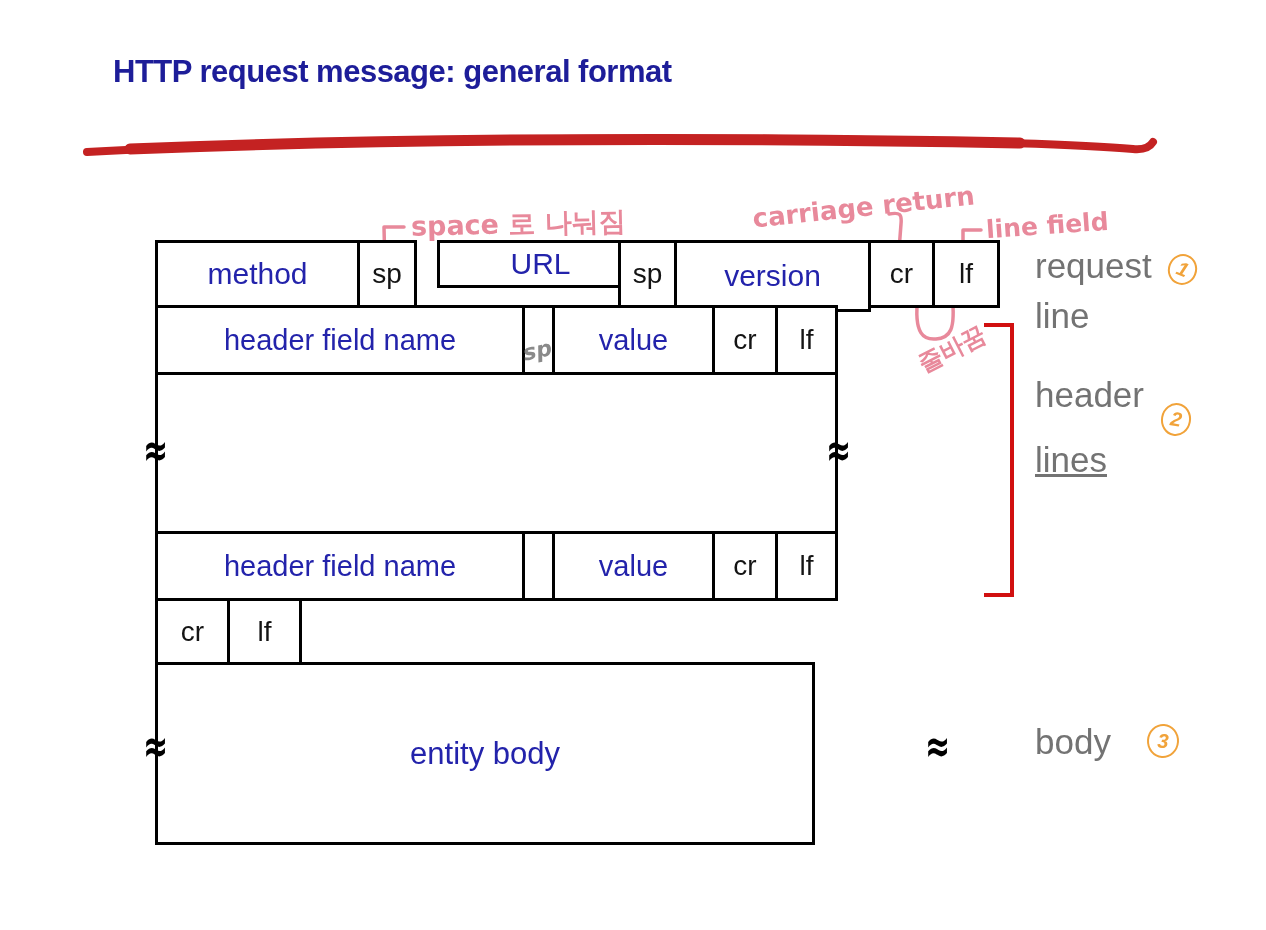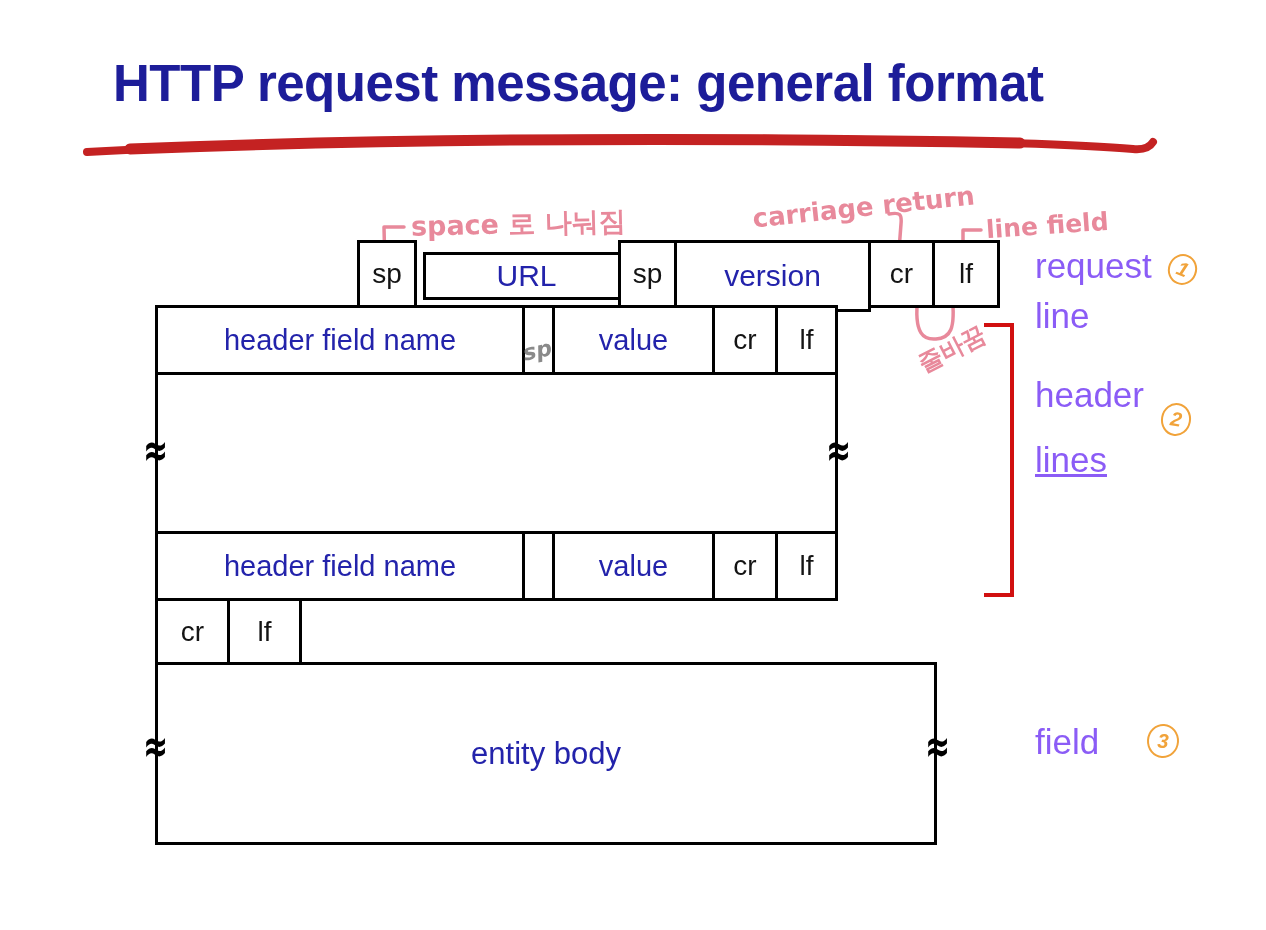--- a/index.html
+++ b/index.html
@@ -1,27 +1,27 @@
 <!DOCTYPE html>
 <html><head>
 <meta charset="utf-8">
 <style>
   html,body{margin:0;padding:0;background:#fff;}
   .slide{position:relative;width:1266px;height:930px;background:#ffffff;overflow:hidden;
          font-family:"Liberation Sans",sans-serif;}
-  .title{position:absolute;left:113px;top:54px;font-size:51px;font-weight:600;
+  .title{position:absolute;left:113px;top:54px;font-size:31px;font-weight:600;
          color:#1d1d99;letter-spacing:-0.5px;white-space:nowrap;}
   .cell{position:absolute;border:3px solid #000;background:#fff;box-sizing:border-box;
         display:flex;align-items:center;justify-content:center;white-space:nowrap;}
   .blue{color:#2323ab;font-size:30px;}
   .dark{color:#141414;font-size:28px;}
   .bigbox{position:absolute;border:3px solid #000;background:#fff;box-sizing:border-box;}
   .break{position:absolute;font-weight:bold;font-size:30px;color:#000;line-height:36px;
          transform:scaleY(1.55);font-family:"DejaVu Sans",sans-serif;}
-  .redlabel{position:absolute;color:#8b5cf6;font-size:35px;font-weight:500;white-space:nowrap;}
+  .redlabel{position:absolute;color:#737373;font-size:35px;font-weight:500;white-space:nowrap;}
   .bracket{position:absolute;background:#d11010;}
   .onum{position:absolute;border:2.5px solid #f1a33a;color:#f1a33a;border-radius:50%;
         display:flex;align-items:center;justify-content:center;font-size:20px;font-weight:bold;
         box-sizing:border-box;font-style:italic;}
   .pinktext{position:absolute;color:#e8899b;font-weight:bold;white-space:nowrap;
         font-family:"DejaVu Sans",sans-serif;}
   .graytext{position:absolute;color:#8a8a8a;font-weight:bold;white-space:nowrap;
         font-family:"DejaVu Sans",sans-serif;}
   svg.overlay{position:absolute;left:0;top:0;pointer-events:none;}
 </style>
@@ -38,24 +38,27 @@
       <path d="M 130 149 C 380 139 700 137 1020 143" stroke="#c42222" stroke-width="11" fill="none" stroke-linecap="round"></path>
     </g>
     <g stroke="#e8899b" stroke-width="3.5" fill="none" stroke-linecap="round" stroke-linejoin="round">
       <path d="M 404 227 L 384 227 L 385 270"></path>
       <path d="M 889 214 C 900 212 902 214 901 224 L 899 250 C 898 263 888 263 883 257"></path>
       <path d="M 981 230 L 963 230 L 963 252"></path>
       <path d="M 918 296 C 913 336 925 340 936 339 C 950 338 956 330 952 295"></path>
     </g>
   </svg>
 
+  <div class="cell blue" style="left:155px;top:240px;width:205px;height:68px;">
+      <span>method</span>
+    </div>
   <div class="cell dark" style="left:357px;top:240px;width:60px;height:68px;">
       <span>sp</span>
     </div>
-  <div class="cell blue" style="left:423px;top:240px;width:207px;height:48px;margin-top:12px;">
+  <div class="cell blue" style="left:437px;top:240px;width:207px;height:48px;">
       <span>URL</span>
     </div>
   <div class="cell dark" style="left:618px;top:240px;width:59px;height:68px;">
       <span>sp</span>
     </div>
   <div class="cell blue" style="left:674px;top:240px;width:197px;height:72px;">
       <span>version</span>
     </div>
   <div class="cell dark" style="left:868px;top:240px;width:67px;height:68px;">
       <span>cr</span>
@@ -94,38 +97,38 @@
       <span>lf</span>
     </div>
 
   <div class="cell dark" style="left:155px;top:598px;width:75px;height:67px;">
       <span>cr</span>
     </div>
   <div class="cell dark" style="left:227px;top:598px;width:75px;height:67px;">
       <span>lf</span>
     </div>
 
-  <div class="cell blue" style="left:155px;top:662px;width:782px;height:183px;font-size:31px;">
+  <div class="cell blue" style="left:155px;top:662px;width:660px;height:183px;font-size:31px;">
       <span>entity body</span>
     </div>
 
   <div class="break" style="left:143px;top:432px;">≈</div>
   <div class="break" style="left:826px;top:432px;">≈</div>
   <div class="break" style="left:143px;top:729px;">≈</div>
   <div class="break" style="left:925px;top:729px;">≈</div>
 
   <div class="redlabel" style="left:1035px;top:246px;">request</div>
   <div class="redlabel" style="left:1035px;top:288px;margin-top:8px;">line</div>
   <div class="onum" style="left:1168px;top:254px;width:29px;height:31px;transform:rotate(22deg);">1</div>
 
   <div class="redlabel" style="left:1035px;top:375px;">header</div>
   <div class="redlabel" style="left:1035px;top:440px;text-decoration:underline;">lines</div>
   <div class="onum" style="left:1161px;top:403px;width:30px;height:33px;transform:rotate(10deg);">2</div>
 
-  <div class="redlabel" style="left:1035px;top:722px;">field</div>
+  <div class="redlabel" style="left:1035px;top:722px;">body</div>
   <div class="onum" style="left:1147px;top:724px;width:32px;height:34px;transform:rotate(4deg);">3</div>
 
   <div class="bracket" style="left:1010px;top:323px;width:4px;height:274px;"></div>
   <div class="bracket" style="left:984px;top:323px;width:30px;height:4px;"></div>
   <div class="bracket" style="left:984px;top:593px;width:30px;height:4px;"></div>
 
   <div class="pinktext" style="left:411px;top:206px;font-size:27px;transform:rotate(-1.5deg);">space 로 나눠짐</div>
   <div class="pinktext" style="left:752px;top:192px;font-size:26px;transform:rotate(-6deg);">carriage return</div>
   <div class="pinktext" style="left:986px;top:211px;font-size:25px;transform:rotate(-4deg);">line field</div>
   <div class="pinktext" style="left:916px;top:333px;font-size:24px;transform:rotate(-27deg);">줄바꿈</div>

